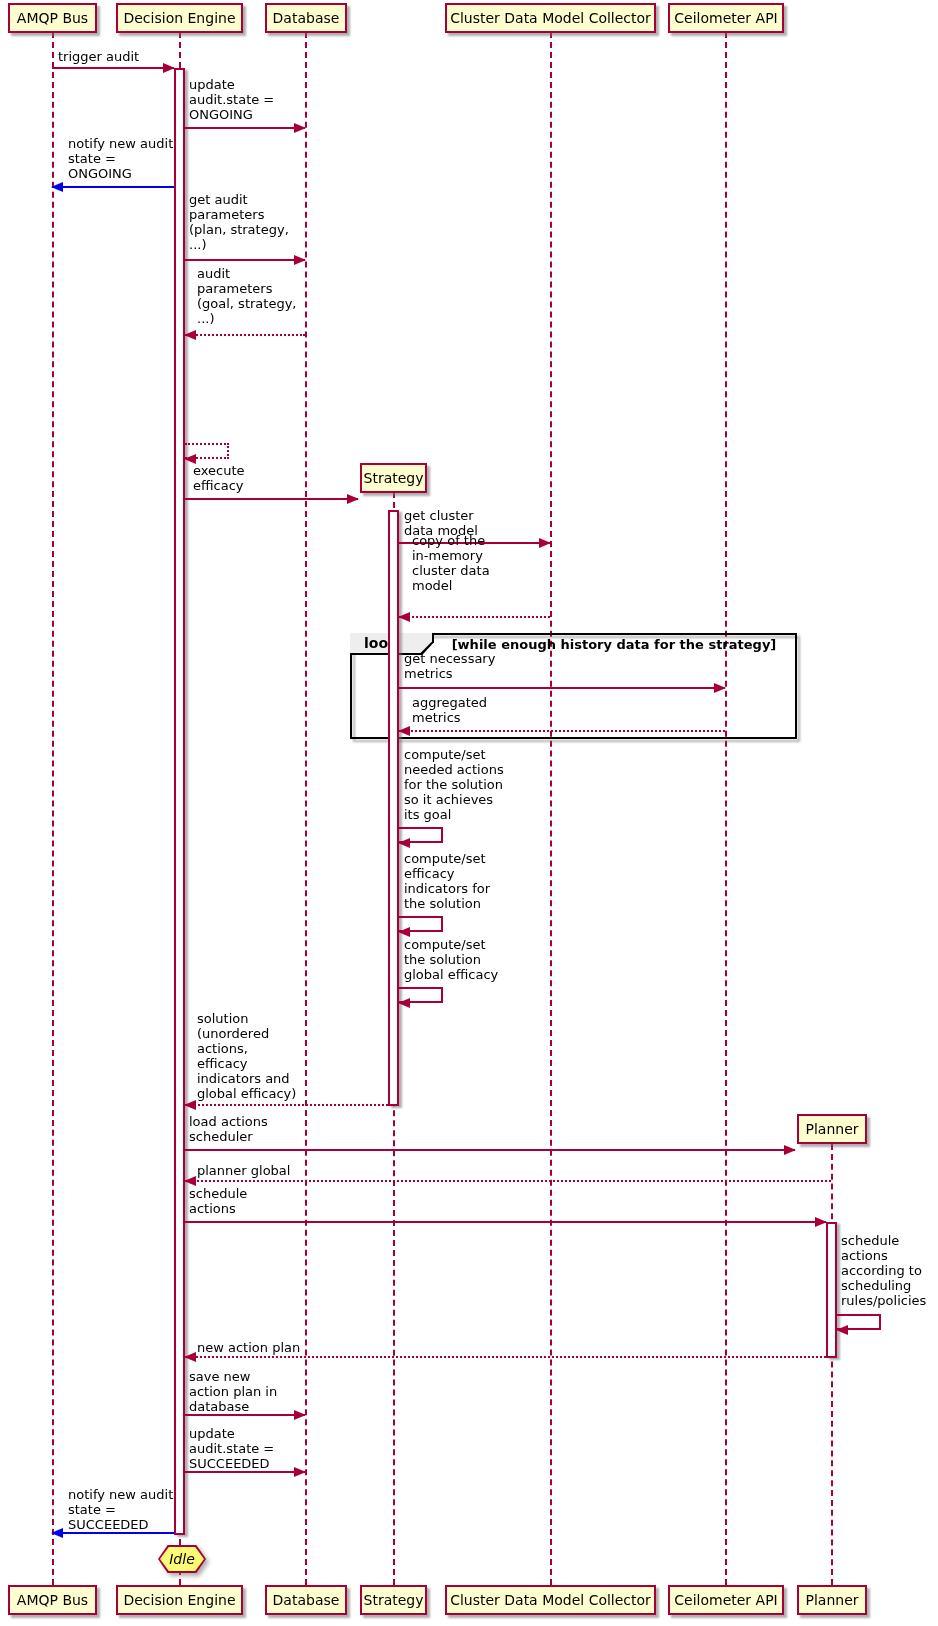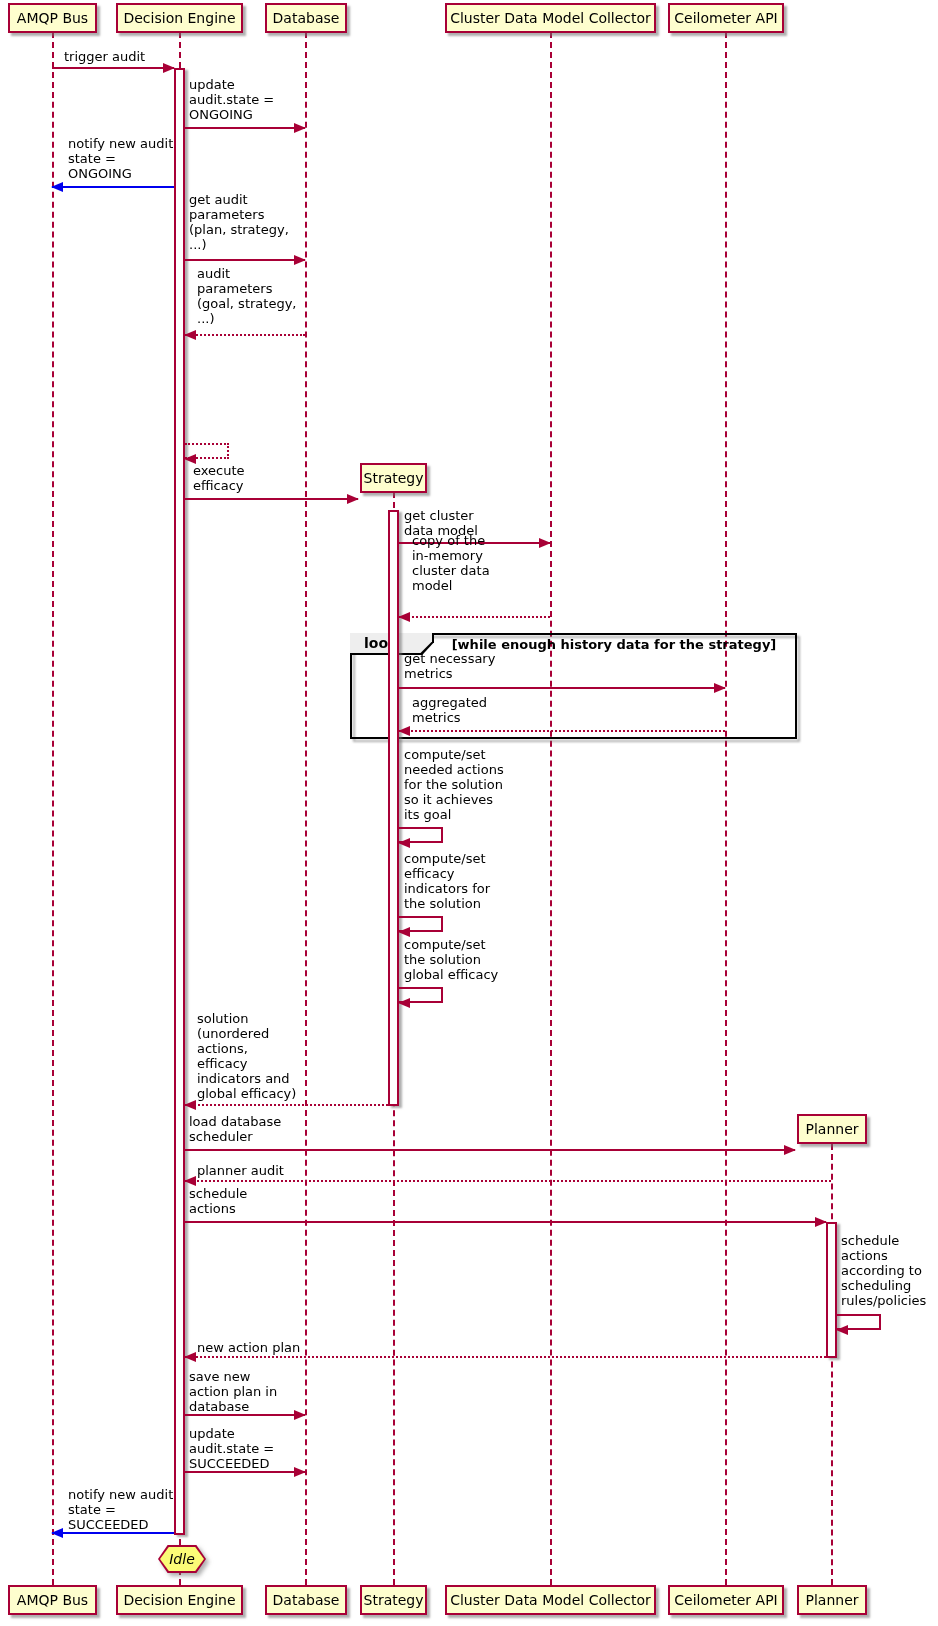--- a/index.html
+++ b/index.html
@@ -73,21 +73,21 @@
 
   <div class="p" style="left:8px;top:3px;width:89px">AMQP Bus</div>
   <div class="p" style="left:116px;top:3px;width:127px">Decision Engine</div>
   <div class="p" style="left:265px;top:3px;width:82px">Database</div>
   <div class="p" style="left:445px;top:3px;width:211px">Cluster Data Model Collector</div>
   <div class="p" style="left:668px;top:3px;width:116px">Ceilometer API</div>
 
   <div class="p" style="left:360px;top:463px;width:67px">Strategy</div>
   <div class="p" style="left:797px;top:1114px;width:70px">Planner</div>
 
-  <div class="lbl" style="left:64px;top:49px">trigger audit</div>
+  <div class="lbl" style="left:58px;top:49px">trigger audit</div>
   <div class="arr" style="left:52px;top:67px;width:122px"></div>
 
   <div class="lbl" style="left:189px;top:77px">update
 audit.state =
 ONGOING</div>
   <div class="arr" style="left:185px;top:127px;width:120px"></div>
 
   <div class="lbl" style="left:68px;top:136px">notify new audit
 state =
 ONGOING</div>
@@ -148,25 +148,25 @@
   <div class="self" style="left:399px;top:987px"></div>
 
   <div class="lbl" style="left:197px;top:1011px">solution
 (unordered
 actions,
 efficacy
 indicators and
 global efficacy)</div>
   <div class="arr dot l" style="left:185px;top:1104px;width:203px"></div>
 
-  <div class="lbl" style="left:189px;top:1114px">load database
+  <div class="lbl" style="left:189px;top:1114px">load actions
 scheduler</div>
   <div class="arr" style="left:185px;top:1149px;width:610px"></div>
 
-  <div class="lbl" style="left:197px;top:1163px">planner audit</div>
+  <div class="lbl" style="left:197px;top:1163px">planner global</div>
   <div class="arr dot l" style="left:185px;top:1180px;width:646px"></div>
 
   <div class="lbl" style="left:189px;top:1186px">schedule
 actions</div>
   <div class="arr" style="left:185px;top:1221px;width:641px"></div>
 
   <div class="lbl" style="left:841px;top:1233px">schedule
 actions
 according to
 scheduling

